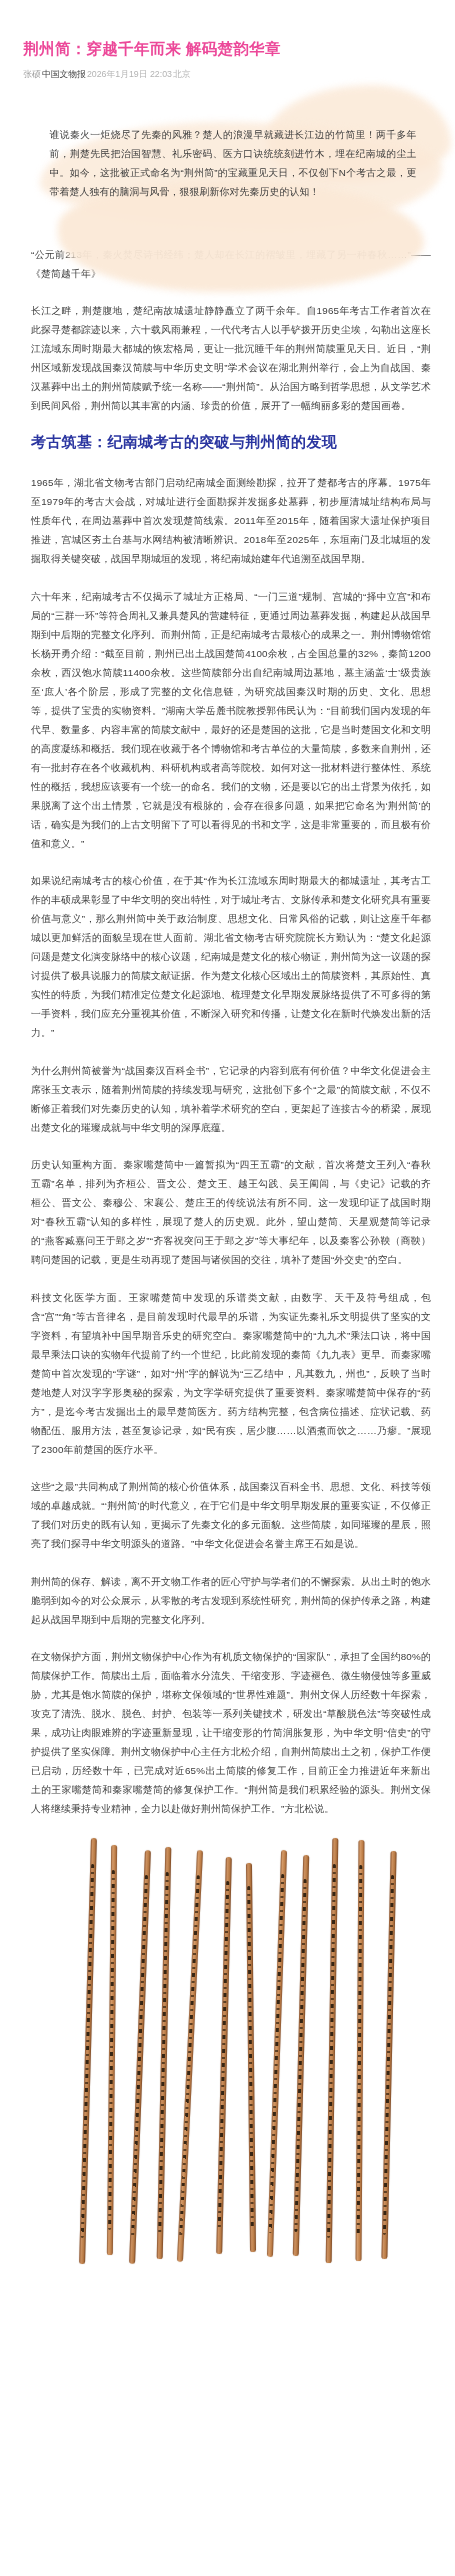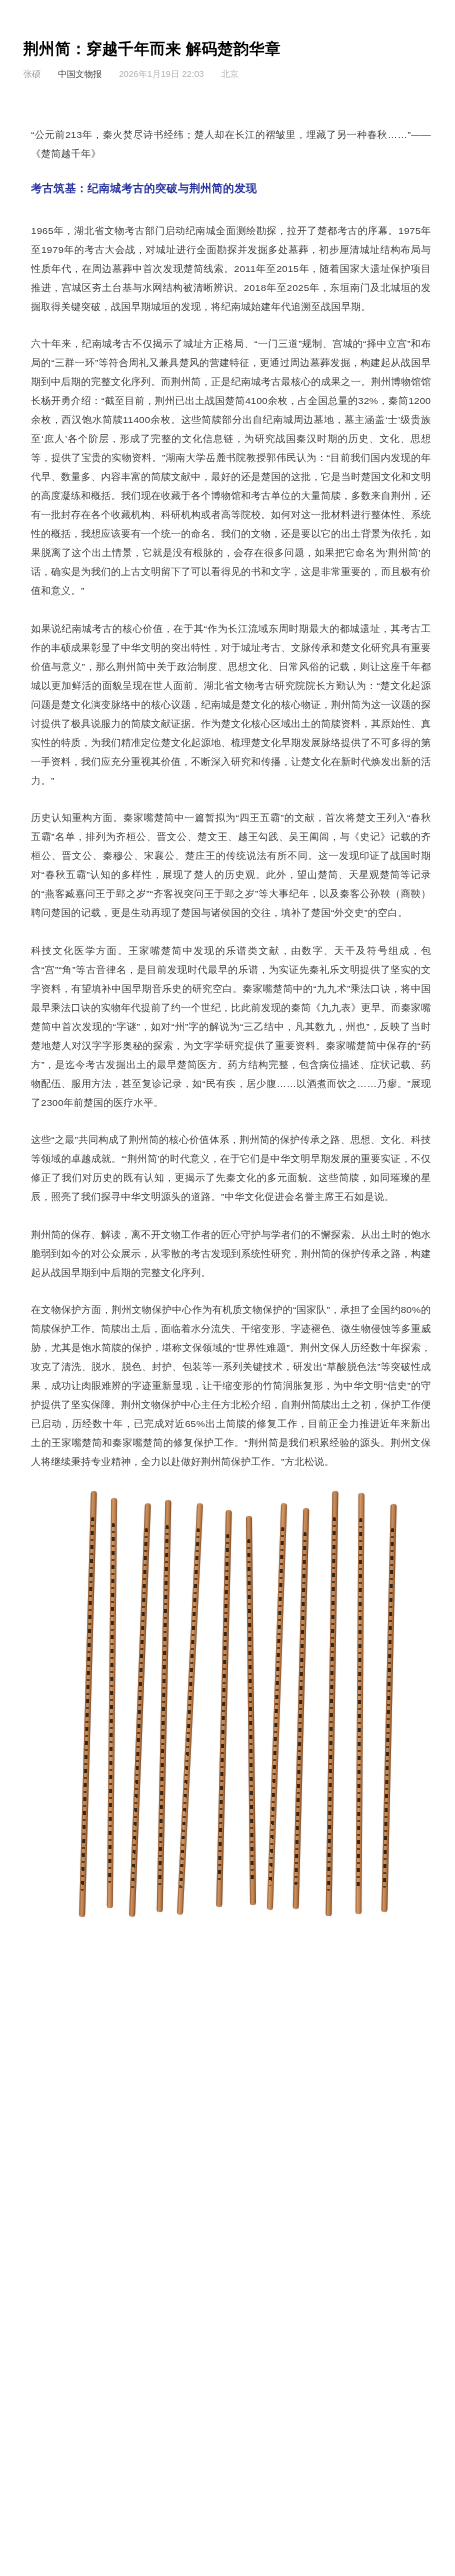--- a/index.html
+++ b/index.html
@@ -4,43 +4,43 @@
 <style>
   html,body{margin:0;padding:0;}
   body{
     width:455px;height:3298px;overflow:hidden;position:relative;
     background:#ffffff;
     font-family:"Liberation Sans","DejaVu Sans",sans-serif;
     -webkit-font-smoothing:antialiased;
   }
   .article{padding:38px 24px 0 31px;position:relative;}
   .title{
-    font-size:15.5px;line-height:21.6px;font-weight:700;color:#000000;
+    font-size:15.5px;line-height:21.6px;font-weight:700;color:#ec4899;
     margin:0 0 9.3px -7.7px;letter-spacing:0.3px;
   }
   .byline{
     margin-left:-7.7px;margin-bottom:44px;font-size:8.8px;color:#9d9d9d;
-    display:flex;align-items:flex-start;gap:17px;
+    display:flex;align-items:flex-start;gap:1px;
   }
   .byline .author{color:#9d9d9d;}
   .byline .source{color:#3f3f3f;font-weight:400;cursor:pointer;}
   .byline .dt,.byline .loc{color:#b3b3b3;}
   .body-p{
     font-size:9.8px;line-height:19px;color:#3c3c3c;text-align:justify;
     margin:0 0 18.5px 0;letter-spacing:0.2px;
   }
   .intro-wrap{position:relative;margin:0 14.4px 44px 18.5px;}
   .intro-wrap .body-p{position:relative;z-index:2;margin:0;}
   .blob{position:absolute;z-index:1;background:#fbe9d7;filter:blur(3.6px);display:block;}
   .blob.b1{left:216px;top:-40px;width:185px;height:98px;border-radius:58% 42% 63% 37%/55% 60% 40% 45%;opacity:.85;}
   .blob.b2{left:-9.3px;top:-3.1px;width:402px;height:103px;border-radius:45% 55% 40% 60%/60% 45% 55% 40%;opacity:.8;}
   .blob.b3{left:8.2px;top:56px;width:366px;height:111px;border-radius:48% 52% 55% 45%/42% 58% 46% 54%;opacity:.95;}
   .quote-p{margin-bottom:18.5px;}
   .sec-h{
-    font-size:11px;line-height:15.5px;font-weight:700;color:#2a35a0;
+    font-size:15px;line-height:15.5px;font-weight:700;color:#2a35a0;
     margin:11.3px 0 24px 0;letter-spacing:0.3px;
   }
   figure{margin:0;padding:0;}
   
   .fig-bamboo{
     position:relative;width:100%;height:428px;margin:14.4px 0 43px 0;background:#ffffff;cursor:pointer;
   }
   .slip{
     position:absolute;width:5.7px;border-radius:2.6px;
     background:linear-gradient(90deg,#8a5430,#cc9160 30%,#b97b45 68%,#7c4926);
@@ -58,28 +58,36 @@
 
 <div class="article">
   <h1 class="title">荆州简：穿越千年而来 解码楚韵华章</h1>
   <div class="byline">
     <span class="author">张硕</span>
     <span class="source">中国文物报</span>
     <span class="dt">2026年1月19日 22:03</span>
     <span class="loc">北京</span>
   </div>
   <div id="article-body">
+      <div class="intro-wrap">
+        <i class="blob b1"></i>
+        <i class="blob b2"></i>
+        <i class="blob b3"></i>
+        <p class="body-p">谁说秦火一炬烧尽了先秦的风雅？楚人的浪漫早就藏进长江边的竹简里！两千多年前，荆楚先民把治国智慧、礼乐密码、医方口诀统统刻进竹木，埋在纪南城的尘土中。如今，这批被正式命名为“荆州简”的宝藏重见天日，不仅创下N个考古之最，更带着楚人独有的脑洞与风骨，狠狠刷新你对先秦历史的认知！</p>
+      </div>
       <p class="body-p quote-p">“公元前213年，秦火焚尽诗书经纬；楚人却在长江的褶皱里，埋藏了另一种春秋……”——《楚简越千年》</p>
+      <p class="body-p">长江之畔，荆楚腹地，楚纪南故城遗址静静矗立了两千余年。自1965年考古工作者首次在此探寻楚都踪迹以来，六十载风雨兼程，一代代考古人以手铲拨开历史尘埃，勾勒出这座长江流域东周时期最大都城的恢宏格局，更让一批沉睡千年的荆州简牍重见天日。近日，“荆州区域新发现战国秦汉简牍与中华历史文明”学术会议在湖北荆州举行，会上为自战国、秦汉墓葬中出土的荆州简牍赋予统一名称——“荆州简”。从治国方略到哲学思想，从文学艺术到民间风俗，荆州简以其丰富的内涵、珍贵的价值，展开了一幅绚丽多彩的楚国画卷。</p>
       <h2 class="sec-h">考古筑基：纪南城考古的突破与荆州简的发现</h2>
       <p class="body-p">1965年，湖北省文物考古部门启动纪南城全面测绘勘探，拉开了楚都考古的序幕。1975年至1979年的考古大会战，对城址进行全面勘探并发掘多处墓葬，初步厘清城址结构布局与性质年代，在周边墓葬中首次发现楚简线索。2011年至2015年，随着国家大遗址保护项目推进，宫城区夯土台基与水网结构被清晰辨识。2018年至2025年，东垣南门及北城垣的发掘取得关键突破，战国早期城垣的发现，将纪南城始建年代追溯至战国早期。</p>
       <p class="body-p">六十年来，纪南城考古不仅揭示了城址方正格局、“一门三道”规制、宫城的“择中立宫”和布局的“三群一环”等符合周礼又兼具楚风的营建特征，更通过周边墓葬发掘，构建起从战国早期到中后期的完整文化序列。而荆州简，正是纪南城考古最核心的成果之一。荆州博物馆馆长杨开勇介绍：“截至目前，荆州已出土战国楚简4100余枚，占全国总量的32%，秦简1200余枚，西汉饱水简牍11400余枚。这些简牍部分出自纪南城周边墓地，墓主涵盖‘士’级贵族至‘庶人’各个阶层，形成了完整的文化信息链，为研究战国秦汉时期的历史、文化、思想等，提供了宝贵的实物资料。”湖南大学岳麓书院教授郭伟民认为：“目前我们国内发现的年代早、数量多、内容丰富的简牍文献中，最好的还是楚国的这批，它是当时楚国文化和文明的高度凝练和概括。我们现在收藏于各个博物馆和考古单位的大量简牍，多数来自荆州，还有一批封存在各个收藏机构、科研机构或者高等院校。如何对这一批材料进行整体性、系统性的概括，我想应该要有一个统一的命名。我们的文物，还是要以它的出土背景为依托，如果脱离了这个出土情景，它就是没有根脉的，会存在很多问题，如果把它命名为‘荆州简’的话，确实是为我们的上古文明留下了可以看得见的书和文字，这是非常重要的，而且极有价值和意义。”</p>
       <p class="body-p">如果说纪南城考古的核心价值，在于其“作为长江流域东周时期最大的都城遗址，其考古工作的丰硕成果彰显了中华文明的突出特性，对于城址考古、文脉传承和楚文化研究具有重要价值与意义”，那么荆州简中关于政治制度、思想文化、日常风俗的记载，则让这座千年都城以更加鲜活的面貌呈现在世人面前。湖北省文物考古研究院院长方勤认为：“楚文化起源问题是楚文化演变脉络中的核心议题，纪南城是楚文化的核心物证，荆州简为这一议题的探讨提供了极具说服力的简牍文献证据。作为楚文化核心区域出土的简牍资料，其原始性、真实性的特质，为我们精准定位楚文化起源地、梳理楚文化早期发展脉络提供了不可多得的第一手资料，我们应充分重视其价值，不断深入研究和传播，让楚文化在新时代焕发出新的活力。”</p>
+      <p class="body-p">为什么荆州简被誉为“战国秦汉百科全书”，它记录的内容到底有何价值？中华文化促进会主席张玉文表示，随着荆州简牍的持续发现与研究，这批创下多个“之最”的简牍文献，不仅不断修正着我们对先秦历史的认知，填补着学术研究的空白，更架起了连接古今的桥梁，展现出楚文化的璀璨成就与中华文明的深厚底蕴。</p>
       <p class="body-p">历史认知重构方面。秦家嘴楚简中一篇暂拟为“四王五霸”的文献，首次将楚文王列入“春秋五霸”名单，排列为齐桓公、晋文公、楚文王、越王勾践、吴王阖闾，与《史记》记载的齐桓公、晋文公、秦穆公、宋襄公、楚庄王的传统说法有所不同。这一发现印证了战国时期对“春秋五霸”认知的多样性，展现了楚人的历史观。此外，望山楚简、天星观楚简等记录的“燕客臧嘉问王于郢之岁”“齐客祝突问王于郢之岁”等大事纪年，以及秦客公孙鞅（商鞅）聘问楚国的记载，更是生动再现了楚国与诸侯国的交往，填补了楚国“外交史”的空白。</p>
       <p class="body-p">科技文化医学方面。王家嘴楚简中发现的乐谱类文献，由数字、天干及符号组成，包含“宫”“角”等古音律名，是目前发现时代最早的乐谱，为实证先秦礼乐文明提供了坚实的文字资料，有望填补中国早期音乐史的研究空白。秦家嘴楚简中的“九九术”乘法口诀，将中国最早乘法口诀的实物年代提前了约一个世纪，比此前发现的秦简《九九表》更早。而秦家嘴楚简中首次发现的“字谜”，如对“州”字的解说为“三乙结中，凡其数九，州也”，反映了当时楚地楚人对汉字字形奥秘的探索，为文字学研究提供了重要资料。秦家嘴楚简中保存的“药方”，是迄今考古发掘出土的最早楚简医方。药方结构完整，包含病位描述、症状记载、药物配伍、服用方法，甚至复诊记录，如“民有疾，居少腹……以酒煮而饮之……乃瘳。”展现了2300年前楚国的医疗水平。</p>
-      <p class="body-p">这些“之最”共同构成了荆州简的核心价值体系，荆州简的保护传承之路、思想、文化、科技等领域的卓越成就。“‘荆州简’的时代意义，在于它们是中华文明早期发展的重要实证，不仅修正了我们对历史的既有认知，更揭示了先秦文化的多元面貌。这些简牍，如同璀璨的星辰，照亮了我们探寻中华文明源头的道路。”中华文化促进会名誉主席王石如是说。</p>
+      <p class="body-p">这些“之最”共同构成了荆州简的核心价值体系，战国秦汉百科全书、思想、文化、科技等领域的卓越成就。“‘荆州简’的时代意义，在于它们是中华文明早期发展的重要实证，不仅修正了我们对历史的既有认知，更揭示了先秦文化的多元面貌。这些简牍，如同璀璨的星辰，照亮了我们探寻中华文明源头的道路。”中华文化促进会名誉主席王石如是说。</p>
       <p class="body-p">荆州简的保存、解读，离不开文物工作者的匠心守护与学者们的不懈探索。从出土时的饱水脆弱到如今的对公众展示，从零散的考古发现到系统性研究，荆州简的保护传承之路，构建起从战国早期到中后期的完整文化序列。</p>
       <p class="body-p">在文物保护方面，荆州文物保护中心作为有机质文物保护的“国家队”，承担了全国约80%的简牍保护工作。简牍出土后，面临着水分流失、干缩变形、字迹褪色、微生物侵蚀等多重威胁，尤其是饱水简牍的保护，堪称文保领域的“世界性难题”。荆州文保人历经数十年探索，攻克了清洗、脱水、脱色、封护、包装等一系列关键技术，研发出“草酸脱色法”等突破性成果，成功让肉眼难辨的字迹重新显现，让干缩变形的竹简润胀复形，为中华文明“信史”的守护提供了坚实保障。荆州文物保护中心主任方北松介绍，自荆州简牍出土之初，保护工作便已启动，历经数十年，已完成对近65%出土简牍的修复工作，目前正全力推进近年来新出土的王家嘴楚简和秦家嘴楚简的修复保护工作。“荆州简是我们积累经验的源头。荆州文保人将继续秉持专业精神，全力以赴做好荆州简保护工作。”方北松说。</p>
       <figure class="fig-bamboo">
         <div class="slip" style="left: 54px; top: 1px; height: 426px; transform: rotate(1.6deg);">
           <div class="ink"></div>
         </div>
         <div class="slip" style="left: 78px; top: 8.2px; height: 410px; transform: rotate(0.6deg); background: linear-gradient(90deg, rgb(148, 96, 58), rgb(212, 154, 104) 30%, rgb(192, 128, 73) 68%, rgb(138, 85, 48));">
           <div class="ink"></div>
         </div>
         <div class="slip" style="left: 106px; top: 13.4px; height: 414px; transform: rotate(2.2deg);">

